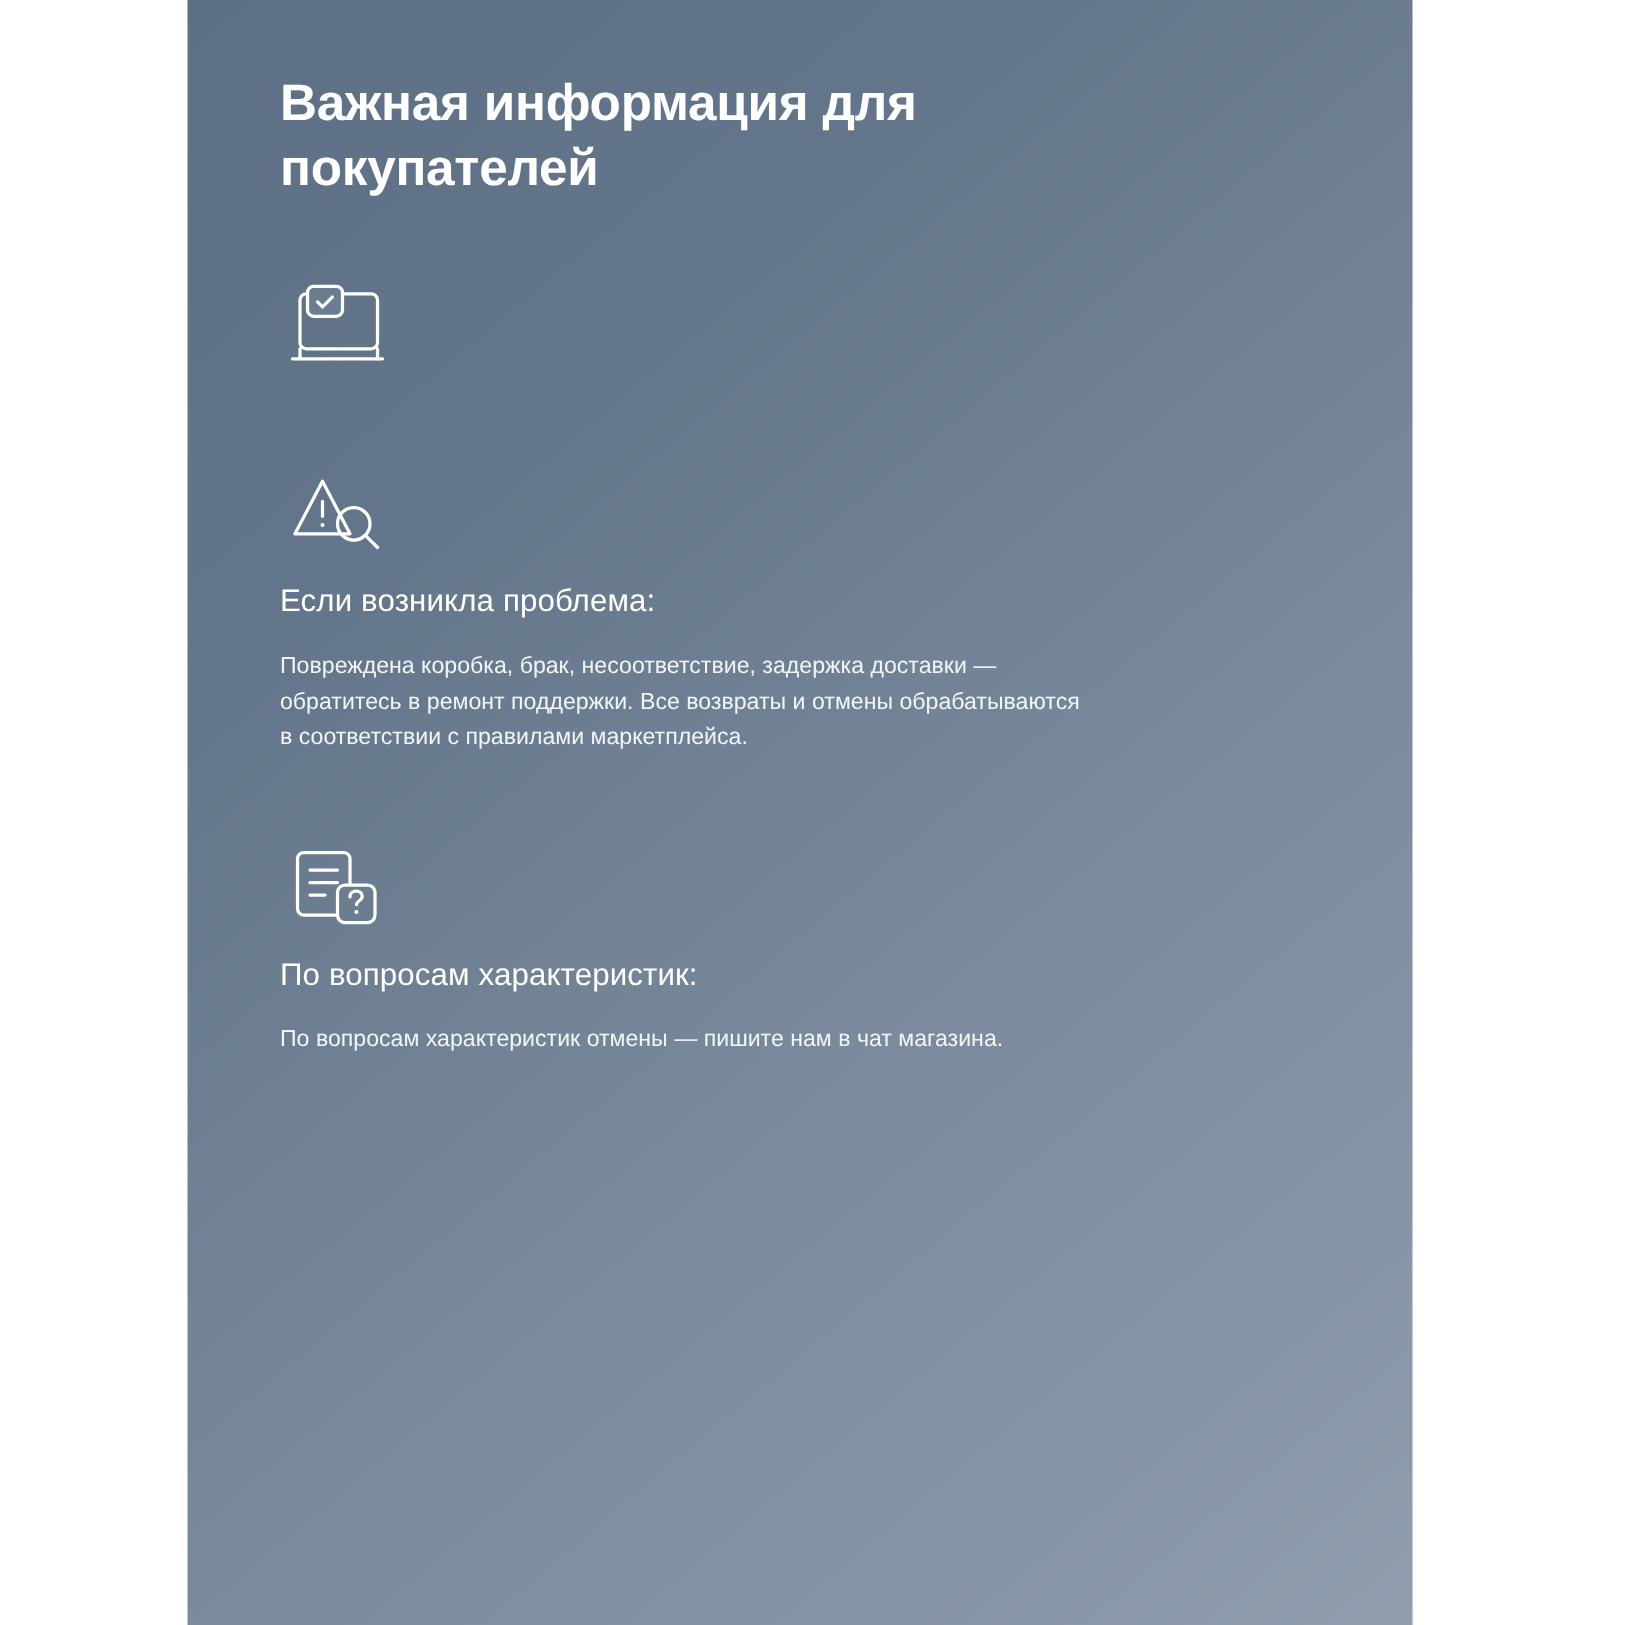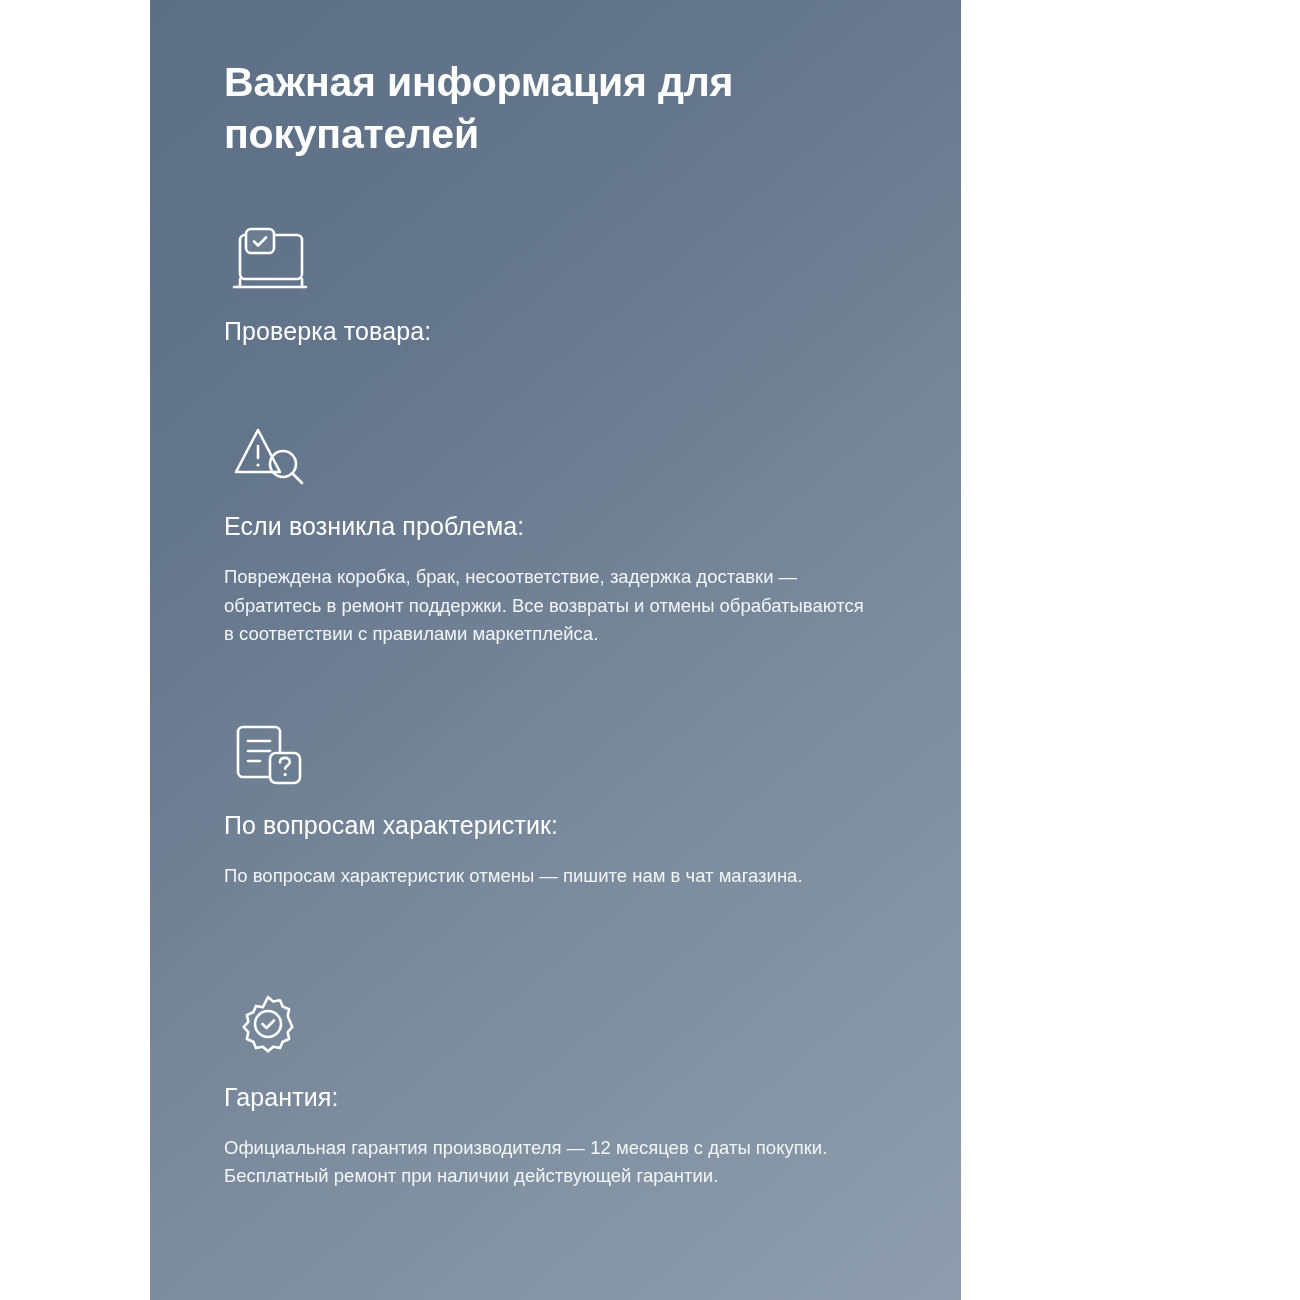--- a/index.html
+++ b/index.html
@@ -16,21 +16,21 @@
   .canvas {
     position: relative;
     width: 1300px;
     height: 1300px;
     background: #ffffff;
   }
   .panel {
     position: absolute;
     left: 150px;
     top: 0;
-    width: 811px;
+    width: 980px;
     height: 1300px;
     background: linear-gradient(140deg, #5d6f85 0%, #64768b 28%, #7b8b9d 62%, #8f9dad 100%);
     box-sizing: border-box;
     padding: 56px 70px 60px 70px;
     color: #ffffff;
   }
   .title {
     margin: 0;
     padding: 0 0 0 4px;
     font-size: 41px;
@@ -93,21 +93,20 @@
         <div class="icon-wrap">
           <svg width="92" height="76" viewBox="0 0 92 76" fill="none" stroke="#ffffff" stroke-width="2.6" stroke-linecap="round" stroke-linejoin="round">
             <rect x="16" y="10" width="62" height="44" rx="5"></rect>
             <rect x="22" y="4" width="28" height="24" rx="5" fill="#6b7d91"></rect>
             <path d="M30 16.5l4 4 8-8"></path>
             <path d="M10 62h72"></path>
             <path d="M16 54v8"></path>
             <path d="M78 54v8"></path>
           </svg>
         </div>
-        <h2 class="section-title">Проверка товара:</h2>
       </div>
 
       <div class="section sec-2">
         <div class="icon-wrap">
           <svg width="92" height="76" viewBox="0 0 92 76" fill="none" stroke="#ffffff" stroke-width="2.6" stroke-linecap="round" stroke-linejoin="round">
             <path d="M34 10L12 52h44L34 10z"></path>
             <path d="M34 26v12"></path>
             <circle cx="34" cy="45" r="1.6" fill="#ffffff" stroke="none"></circle>
             <circle cx="59" cy="44" r="13"></circle>
             <path d="M68.5 53.5L78 63"></path>
@@ -128,28 +127,16 @@
             <path d="M24 42h12"></path>
             <rect x="46" y="34" width="30" height="30" rx="6" fill="#6b7d91"></rect>
             <path d="M56 43.5c0-3 2.2-4.6 5-4.6 2.7 0 4.8 1.7 4.8 4.1 0 3.6-4.6 3.5-4.6 6.6"></path>
             <circle cx="61.1" cy="55.5" r="1.6" fill="#ffffff" stroke="none"></circle>
           </svg>
         </div>
         <h2 class="section-title">По вопросам характеристик:</h2>
         <p class="section-body">По вопросам характеристик отмены — пишите нам в чат магазина.</p>
       </div>
 
-      <div class="section">
-        <div class="icon-wrap">
-          <svg width="92" height="76" viewBox="0 0 92 76" fill="none" stroke="#ffffff" stroke-width="2.6" stroke-linecap="round" stroke-linejoin="round">
-            <path d="M44 6l5.2 4.6 6.8-1.4 2.7 6.4 6.4 2.7-1.4 6.8L68.3 36l-4.6 5.2 1.4 6.8-6.4 2.7-2.7 6.4-6.8-1.4L44 60.3l-5.2-4.6-6.8 1.4-2.7-6.4-6.4-2.7 1.4-6.8L19.7 36l4.6-5.2-1.4-6.8 6.4-2.7 2.7-6.4 6.8 1.4L44 6z"></path>
-            <circle cx="44" cy="33" r="13"></circle>
-            <path d="M38.5 33l4 4 7.5-7.5"></path>
-          </svg>
-        </div>
-        <h2 class="section-title">Гарантия:</h2>
-        <p class="section-body">Официальная гарантия производителя — 12 месяцев с даты покупки.
-Бесплатный ремонт при наличии действующей гарантии.</p>
-      </div>
 
     </div>
   </div>
 </div>
 
 </body></html>

